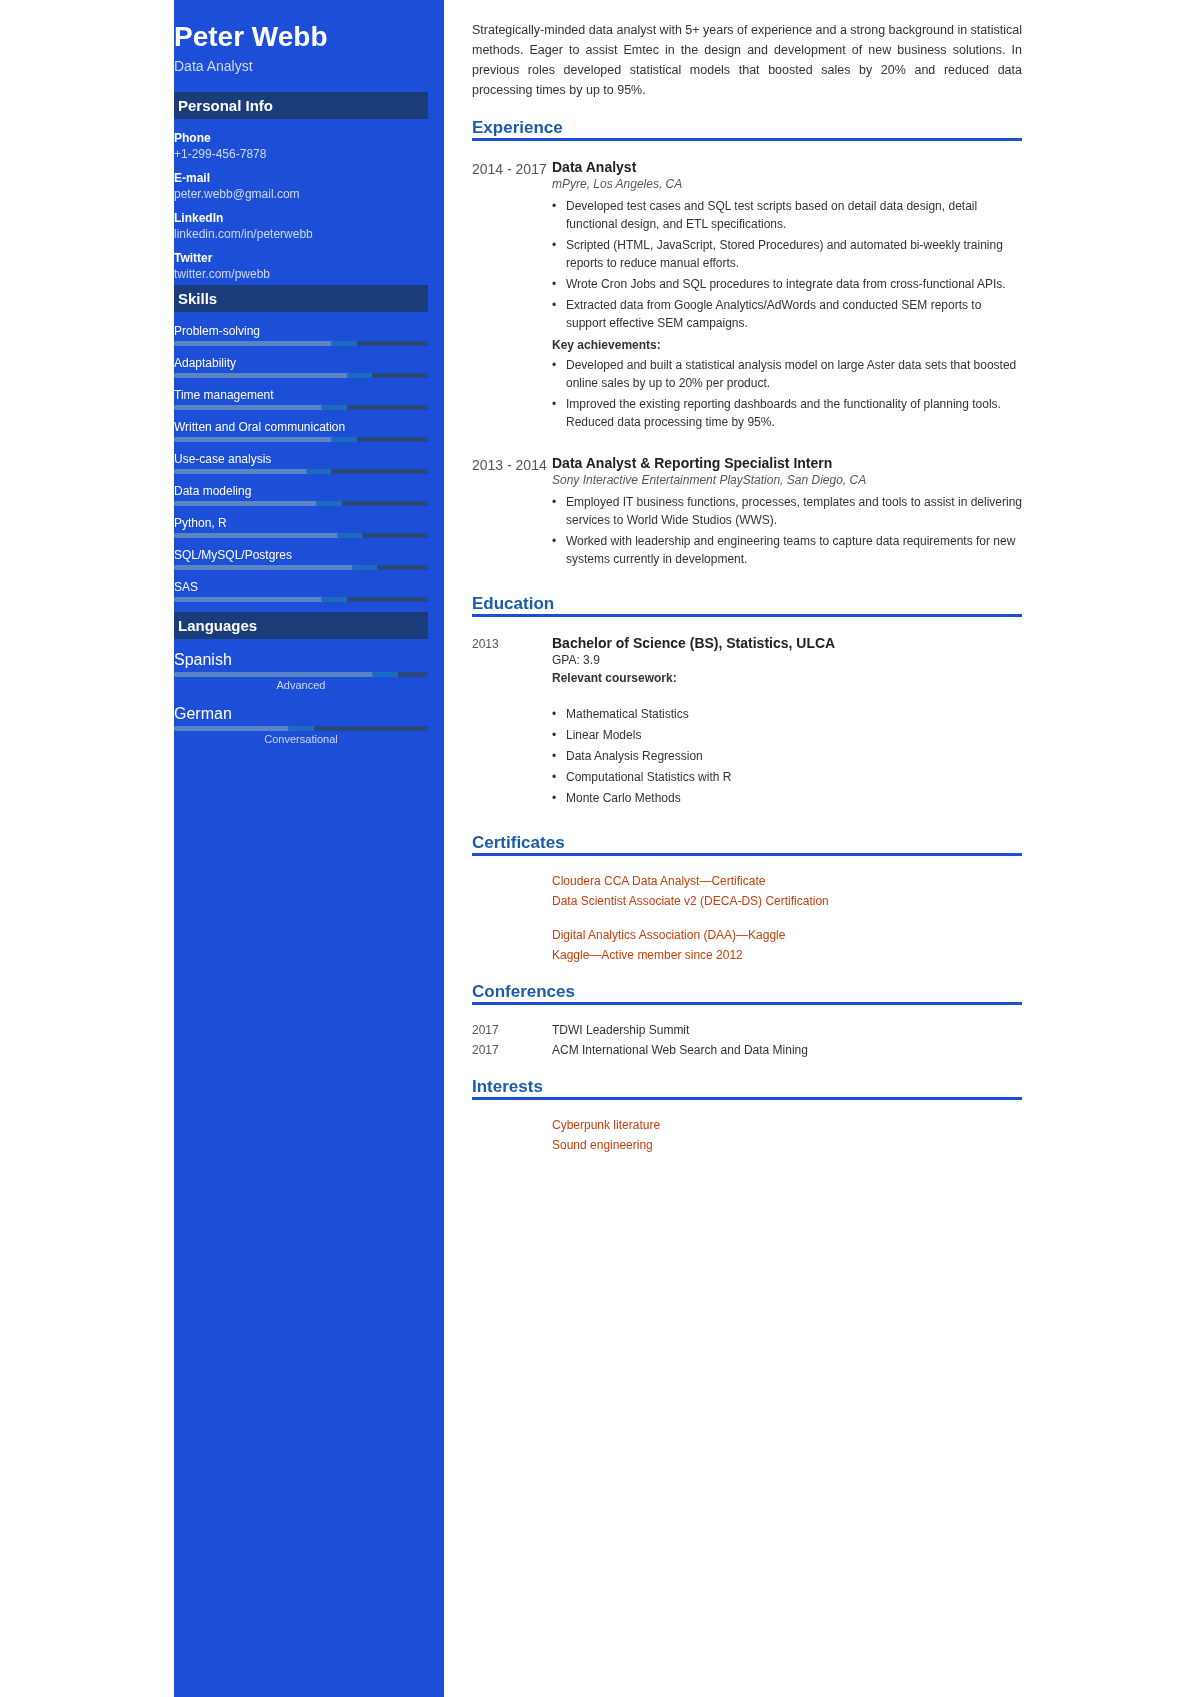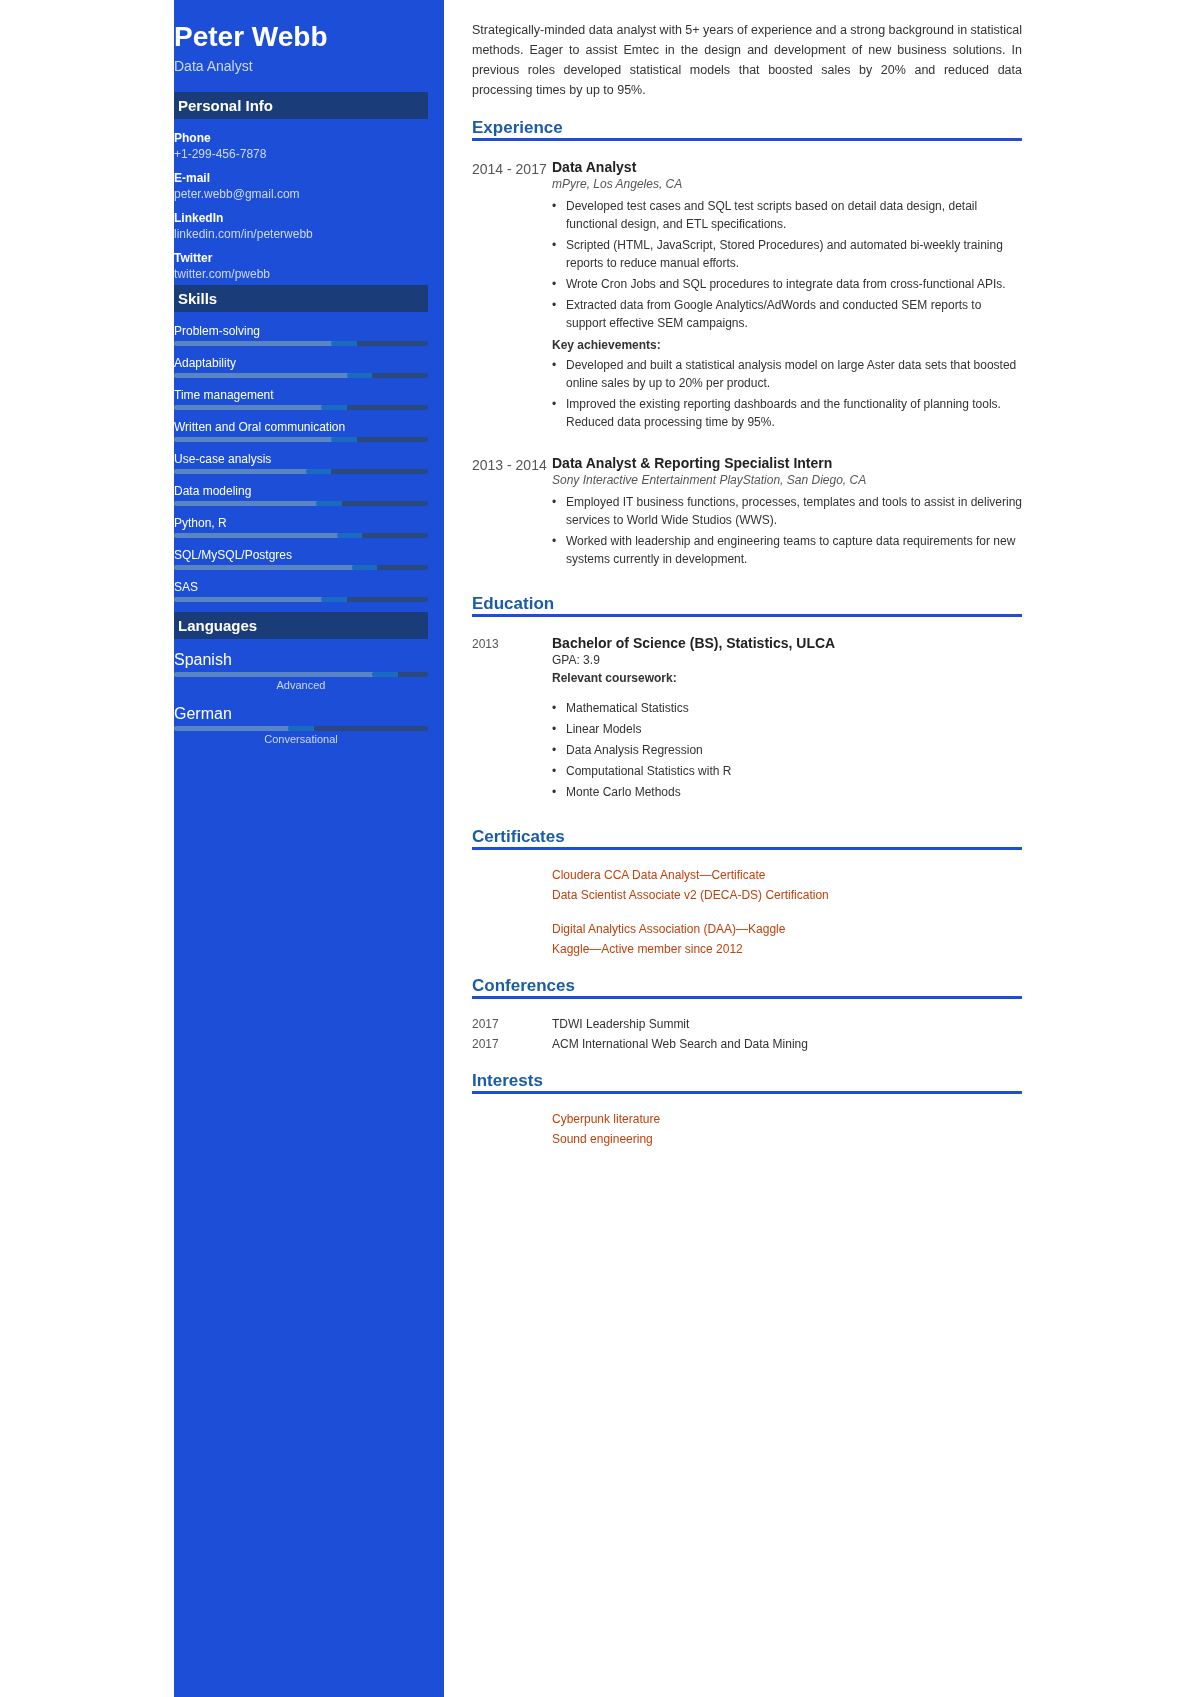--- a/index.html
+++ b/index.html
@@ -216,21 +216,21 @@
       margin-bottom: 2px;
     }
     .edu-gpa {
       font-size: 12px;
       color: #333;
       margin-bottom: 4px;
     }
     .edu-coursework-label {
       font-size: 12px;
       font-weight: bold;
-      margin-bottom: 14px;
+      margin-bottom: 20px;
     }
     .cert-row, .assoc-row, .conf-row, .interest-row {
       display: flex;
       margin-bottom: 6px;
     }
     .conf-date {
       width: 80px;
       min-width: 80px;
       font-size: 12px;
       color: #555;

